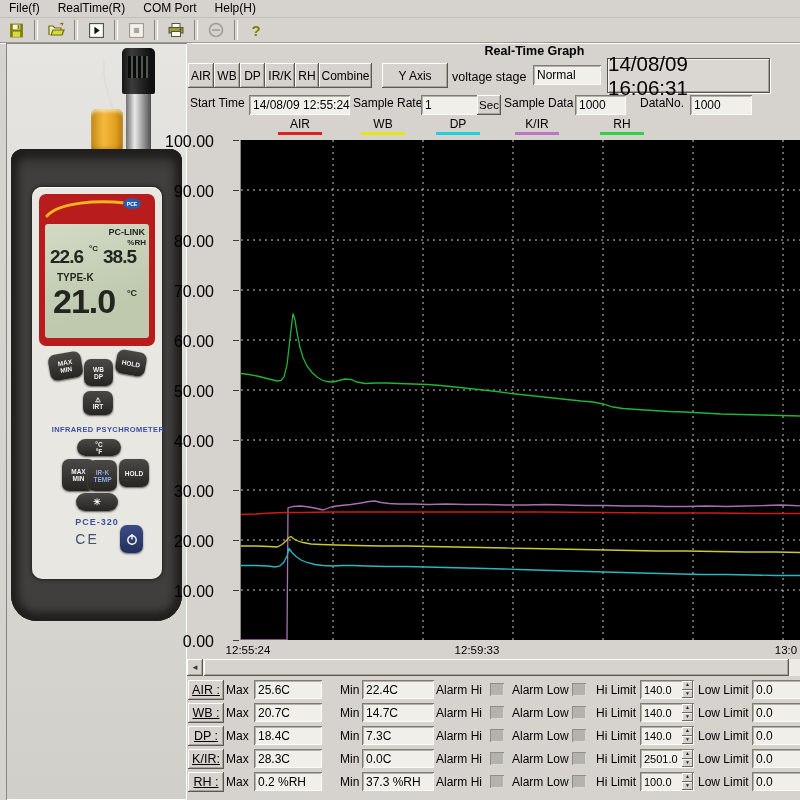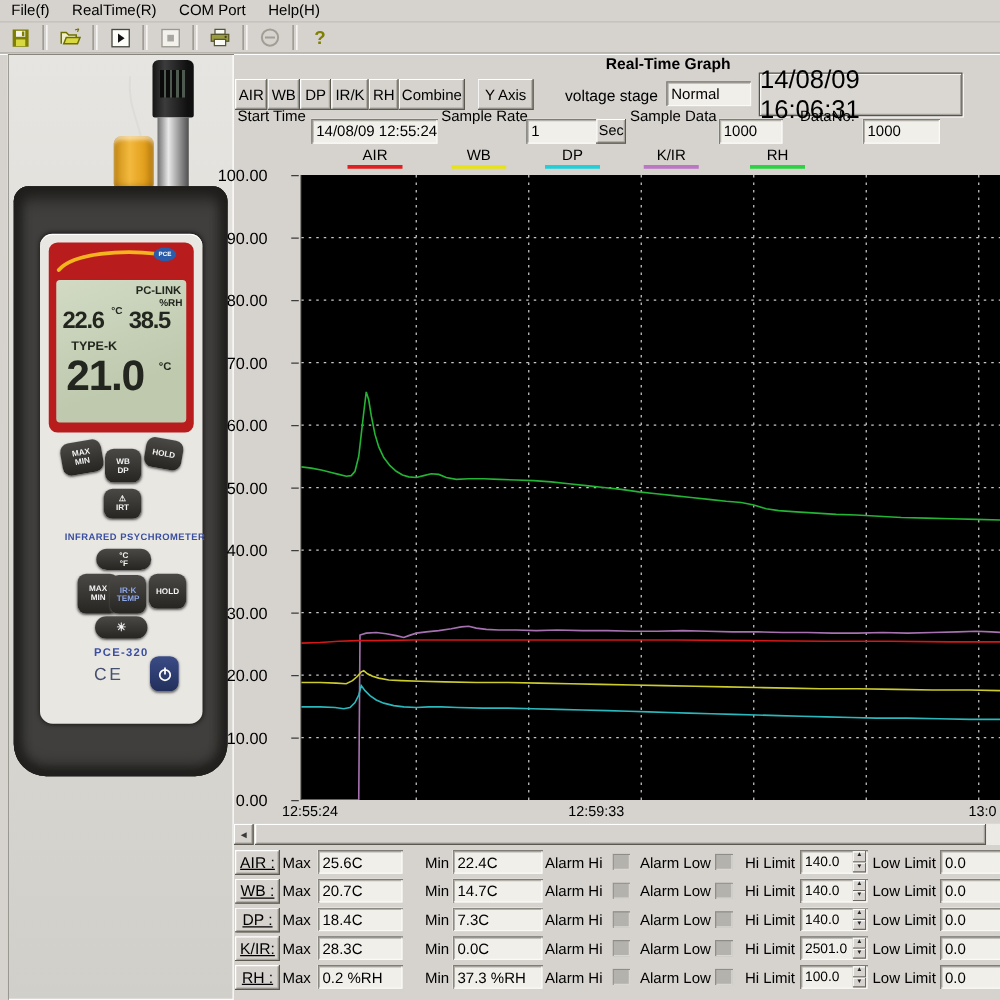--- a/index.html
+++ b/index.html
@@ -69,28 +69,28 @@
   #power-key{position:absolute;left:88px;top:338px;width:23px;height:28px;border-radius:7px;
     background:linear-gradient(180deg,#3b4c86,#222f5c);display:flex;align-items:center;justify-content:center;
     box-shadow:0 1px 2px #666;}
   
   #rt-title{left:187px;top:44px;width:613px;text-align:center;font-weight:bold;font-size:12.5px;padding-left:41px;}
   .hbtn{position:absolute;top:63px;height:25px;display:flex;align-items:center;justify-content:center;cursor:default;}
   .field{position:absolute;display:flex;align-items:center;padding-left:4px;white-space:nowrap;overflow:hidden;}
   #clockbox{left:607px;top:58px;width:161px;height:33px;background:#dad7d2;
     border:1px solid #55534d;box-shadow:inset 1px 1px 0 #f6f5f2, inset -1px -1px 0 #a4a29b, 1px 1px 0 #ffffff;
     display:flex;align-items:center;justify-content:center;font-size:20.5px;letter-spacing:0px;}
-  .r2lab{position:absolute;top:86px;}
+  .r2lab{position:absolute;top:96px;}
   .r2field{top:95px;height:20px;}
   
   #legend{left:0;top:117px;width:800px;height:22px;}
   .lgitem{position:absolute;transform:translateX(-50%);text-align:center;}
   .lgbar{height:3px;width:44px;margin:1px auto 0 auto;}
   #ylabels{left:187px;top:140px;width:53px;height:510px;}
-  .ylab{position:absolute;right:26px;font-size:13px;white-space:nowrap;}
+  .ylab{position:absolute;right:26px;font-size:16px;white-space:nowrap;}
   .ytick{position:absolute;right:1px;width:6px;height:1px;background:#3c3c3c;}
   #plot{left:240px;top:140px;width:560px;height:500px;background:#000;border-left:1px solid #888680;}
   #xlabels{left:240px;top:644px;width:560px;height:14px;}
   .xlab{position:absolute;transform:translateX(-50%);font-size:11.5px;white-space:nowrap;}
   
   #hscroll{left:187px;top:659px;width:613px;height:17px;background:#eceae5;}
   #hs-left{position:absolute;left:0;top:0;width:16px;height:17px;display:flex;align-items:center;justify-content:center;font-size:8px;color:#3a3a3a;}
   #hs-thumb{position:absolute;left:17px;top:0;width:585px;height:17px;}
   
   #readout{left:187px;top:679px;width:613px;height:121px;}
@@ -265,21 +265,21 @@
 </div>
 
 <div id="rt-title" class="abs">Real-Time Graph</div>
 
 <div class="hbtn raised" style="left:188px;width:26px;">AIR</div>
 <div class="hbtn raised" style="left:214px;width:26px;">WB</div>
 <div class="hbtn raised" style="left:240px;width:25px;">DP</div>
 <div class="hbtn raised" style="left:265px;width:30px;">IR/K</div>
 <div class="hbtn raised" style="left:295px;width:24px;">RH</div>
 <div class="hbtn raised" style="left:319px;width:53px;">Combine</div>
-<div class="hbtn raised" style="left:382px;width:45px;">Y Axis</div>
+<div class="hbtn raised" style="left:382px;width:66px;">Y Axis</div>
 
 <span class="abs flatlabel" style="left:452px;top:70px;font-size:12.5px;">voltage stage</span>
 <div class="field sunken" style="left:533px;top:65px;width:64px;height:20px;">Normal</div>
 <div id="clockbox" class="abs">14/08/09 16:06:31</div>
 
 <span class="abs flatlabel r2lab" style="left:190px;">Start Time</span>
 <div class="field sunken r2field" style="left:249px;width:97px;">14/08/09 12:55:24</div>
 <span class="abs flatlabel r2lab" style="left:353px;">Sample Rate</span>
 <div class="field sunken r2field" style="left:421px;width:54px;">1</div>
 <div class="hbtn raised" style="left:477px;top:95px;width:24px;height:20px;font-size:11.5px;">Sec</div>

